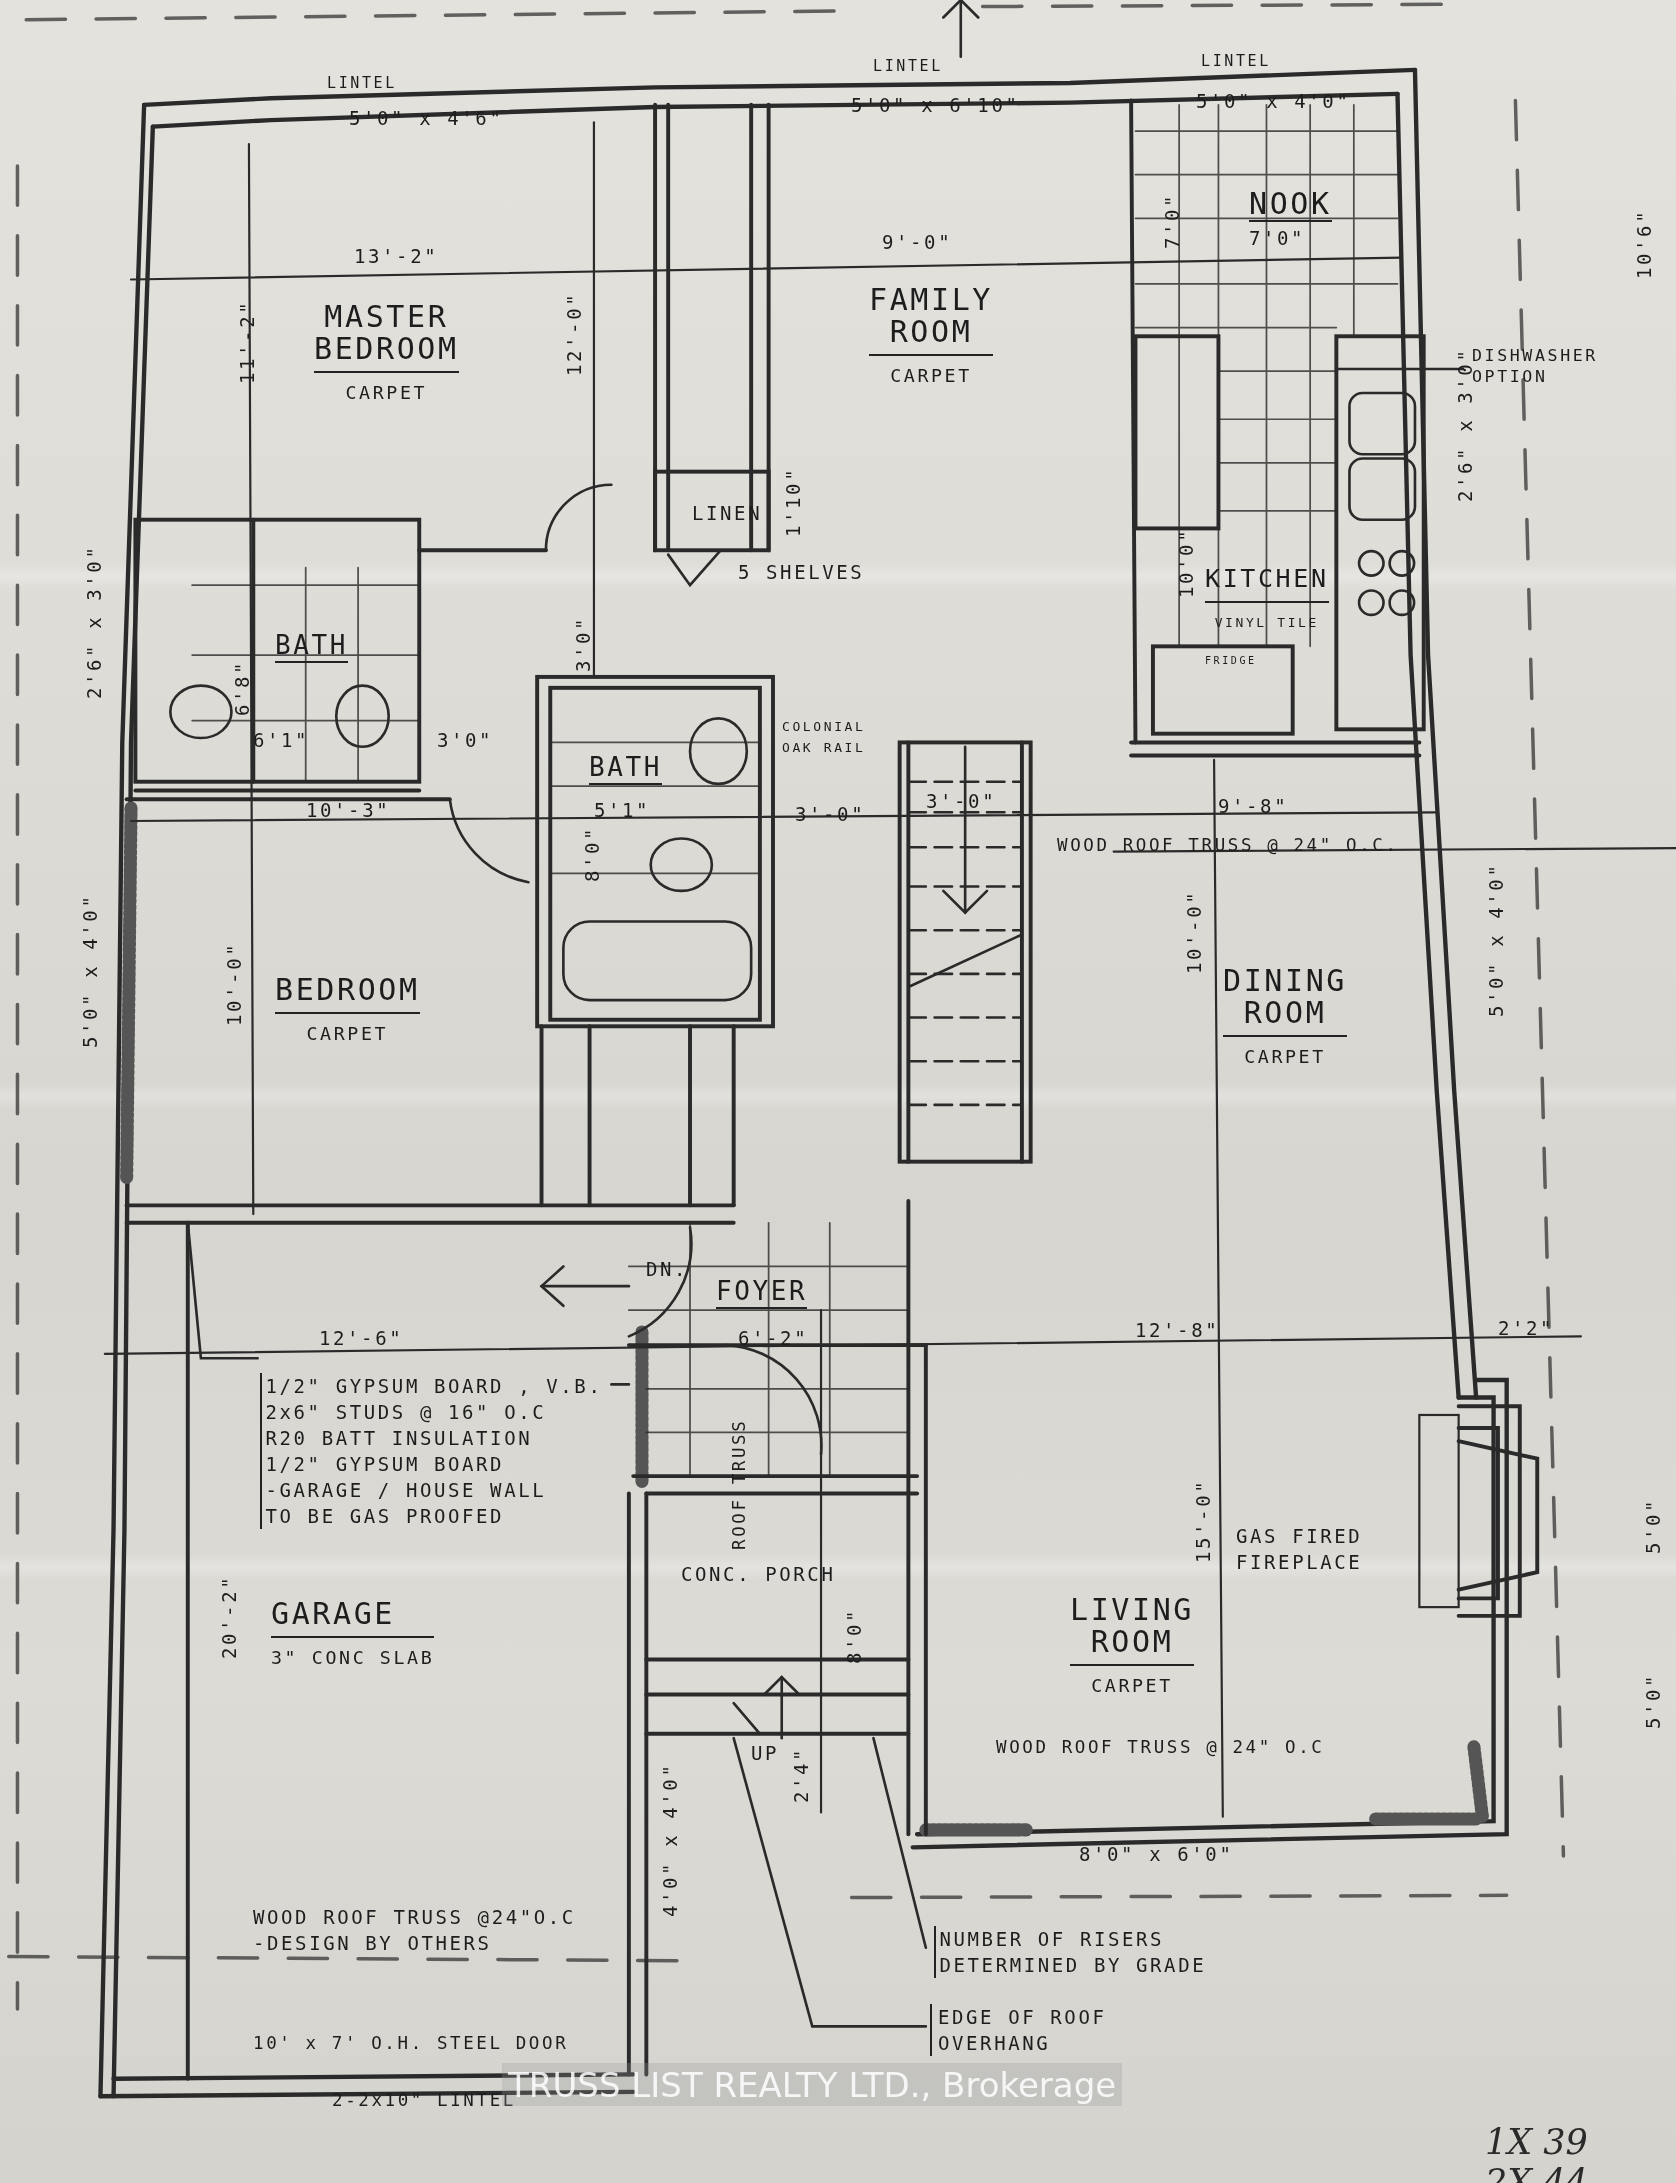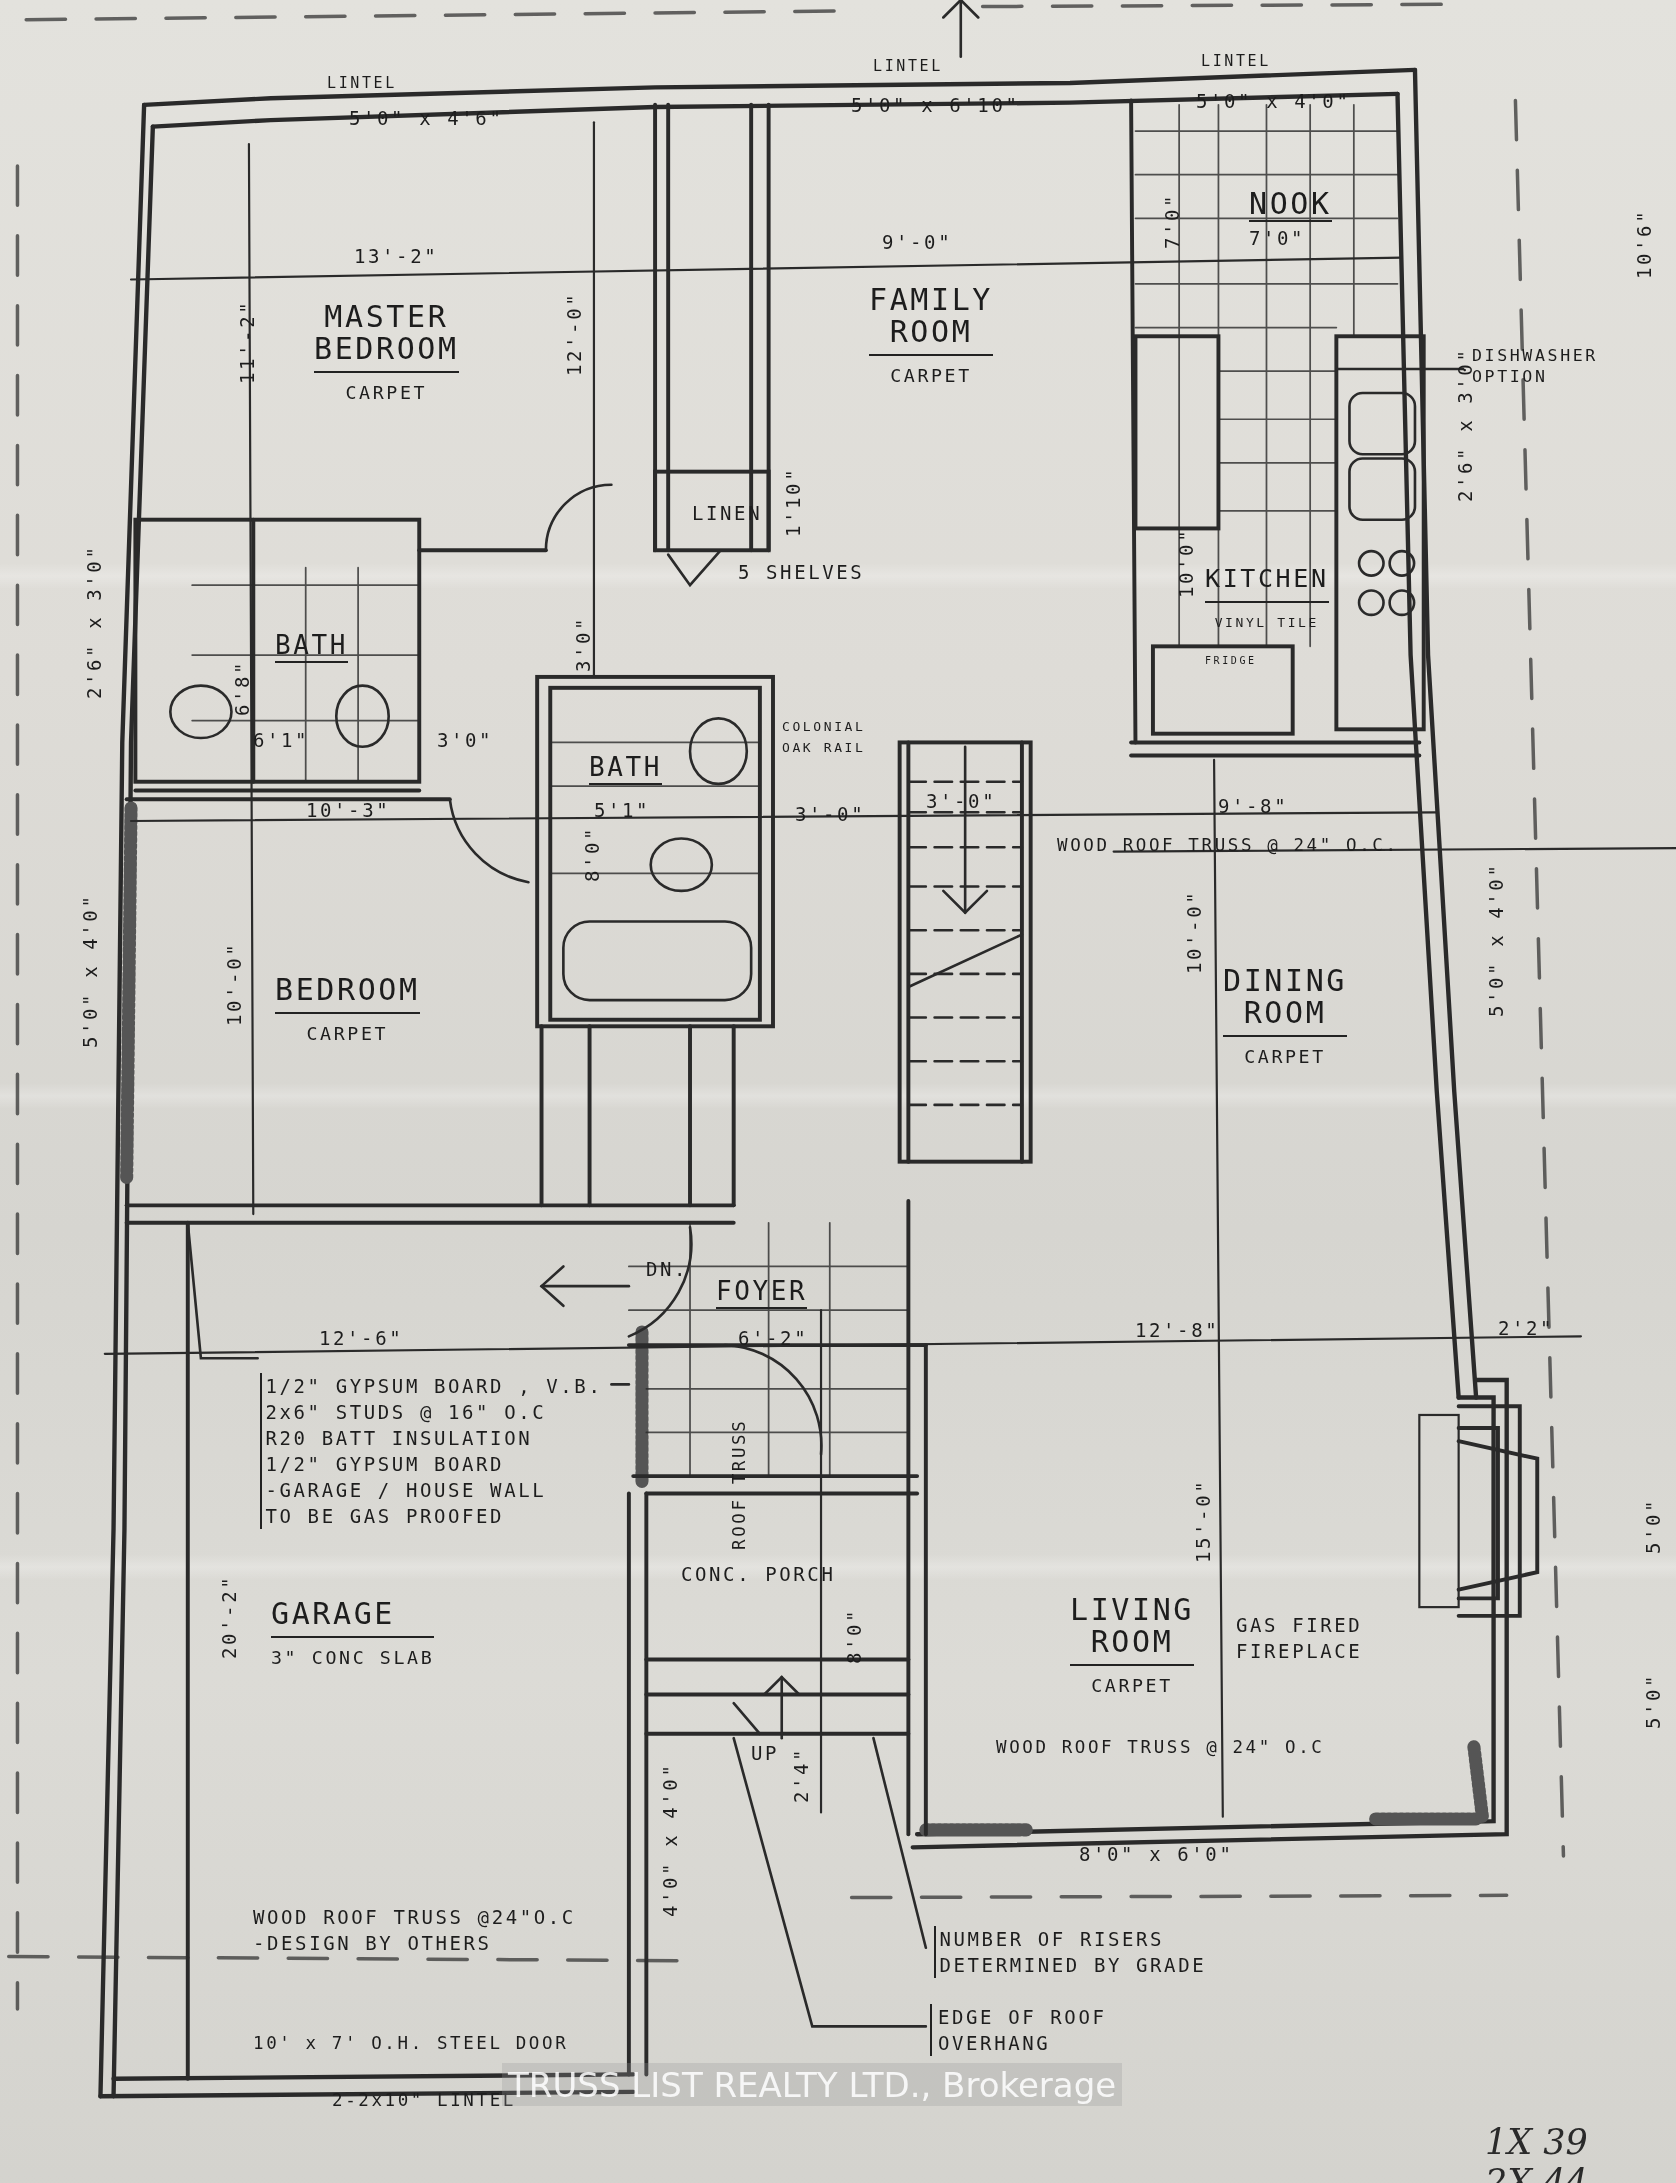--- a/index.html
+++ b/index.html
@@ -305,21 +305,21 @@
 <div class="lbl note" style="left:1472px;top:345px;font-size:16.6px;line-height:21px">
   <span>DISHWASHER</span><br>
   <span>OPTION</span>
 </div>
 <div class="lbl note" style="left:782px;top:716px;font-size:13px;line-height:21px">
   <span>COLONIAL</span><br>
   <span>OAK RAIL</span>
 </div>
 <div class="lbl note" style="left:1057px;top:832px;font-size:17.5px">WOOD ROOF TRUSS @ 24" O.C.</div>
 <div class="lbl note" style="left:996px;top:1734px;font-size:17.5px">WOOD ROOF TRUSS @ 24" O.C</div>
-<div class="lbl note" style="left:1236px;top:1612px">
+<div class="lbl note" style="left:1236px;top:1523px">
   <span>GAS FIRED</span><br>
   <span>FIREPLACE</span>
 </div>
 <div class="lbl note" style="left:260px;top:1373px;border-left:2.2px solid #222;padding-left:3.5px">
   <span>1/2" GYPSUM BOARD , V.B.</span><br>
   <span>2x6" STUDS @ 16" O.C</span><br>
   <span>R20 BATT INSULATION</span><br>
   <span>1/2" GYPSUM BOARD</span><br>
   <span>-GARAGE / HOUSE WALL</span><br>
   <span>TO BE GAS PROOFED</span>

